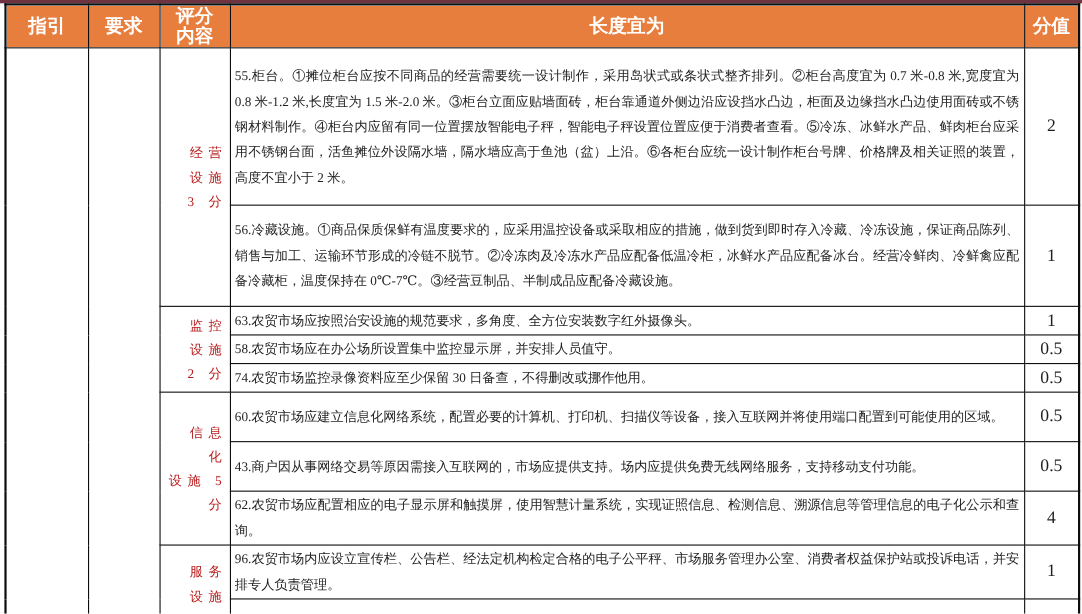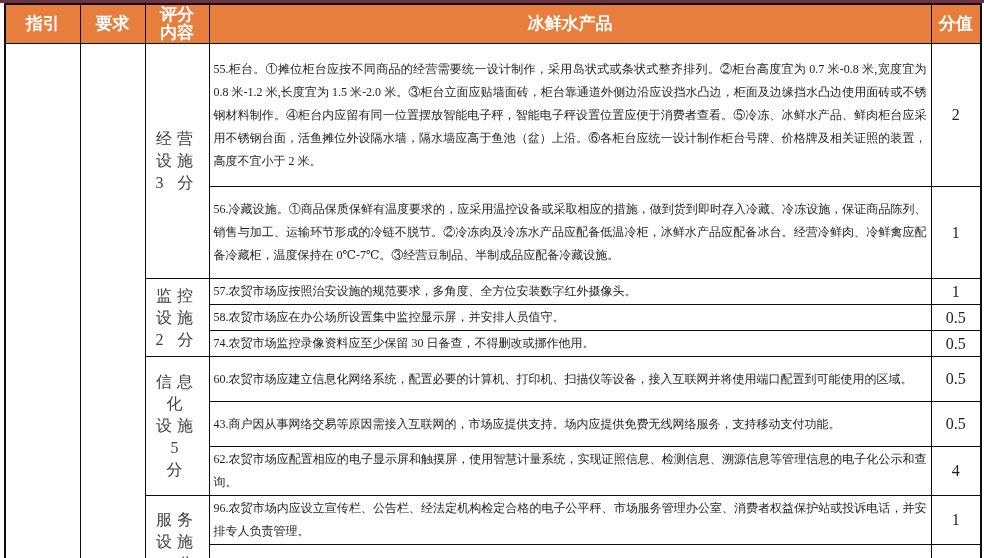--- a/index.html
+++ b/index.html
@@ -53,23 +53,23 @@
     vertical-align: middle;
     padding: 1px 4px;
   }
   td.score {
     font-size: 16px;
     color: #1f1f1f;
     text-align: center;
     vertical-align: middle;
   }
   td.group {
-    font-size: 16px;
-    color: #404040;
-    text-align: center;
+    font-size: 12px;
+    color: #b91c1c;
+    text-align: right;
     vertical-align: middle;
     white-space: pre-line;
     line-height: 22px;
     letter-spacing: 5px;
     padding: 0 2px;
   }
   td.empty-col {
     background: #ffffff;
   }
 </style>
@@ -86,21 +86,21 @@
       <col style="width:64px">
       <col style="width:722px">
       <col style="width:50px">
     </colgroup>
     <thead>
       <tr>
         <th>指引</th>
         <th>要求</th>
         <th>评分
 内容</th>
-        <th>冰鲜水产品</th>
+        <th>长度宜为</th>
         <th>分值</th>
       </tr>
     </thead>
     <tbody>
       <tr>
         <td class="empty-col" rowspan="10"></td>
         <td class="empty-col" rowspan="10"></td>
         <td class="group" rowspan="2">经营
 设施
 3 分</td>
@@ -108,21 +108,21 @@
         <td class="score">2</td>
       </tr>
       <tr>
         <td class="criteria" style="height:92px">56.冷藏设施。①商品保质保鲜有温度要求的，应采用温控设备或采取相应的措施，做到货到即时存入冷藏、冷冻设施，保证商品陈列、销售与加工、运输环节形成的冷链不脱节。②冷冻肉及冷冻水产品应配备低温冷柜，冰鲜水产品应配备冰台。经营冷鲜肉、冷鲜禽应配备冷藏柜，温度保持在 0℃-7℃。③经营豆制品、半制成品应配备冷藏设施。</td>
         <td class="score">1</td>
       </tr>
       <tr>
         <td class="group" rowspan="3">监控
 设施
 2 分</td>
-        <td class="criteria" style="height:23px">57.农贸市场应按照治安设施的规范要求，多角度、全方位安装数字红外摄像头。</td>
+        <td class="criteria" style="height:23px">63.农贸市场应按照治安设施的规范要求，多角度、全方位安装数字红外摄像头。</td>
         <td class="score">1</td>
       </tr>
       <tr>
         <td class="criteria" style="height:22px">58.农贸市场应在办公场所设置集中监控显示屏，并安排人员值守。</td>
         <td class="score">0.5</td>
       </tr>
       <tr>
         <td class="criteria" style="height:22px">74.农贸市场监控录像资料应至少保留 30 日备查，不得删改或挪作他用。</td>
         <td class="score">0.5</td>
       </tr>

